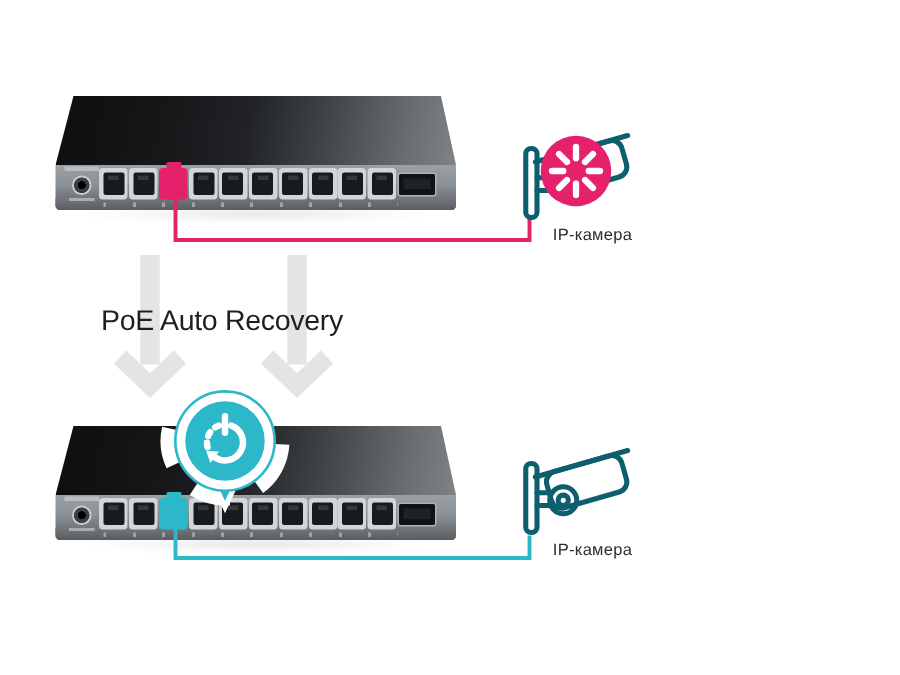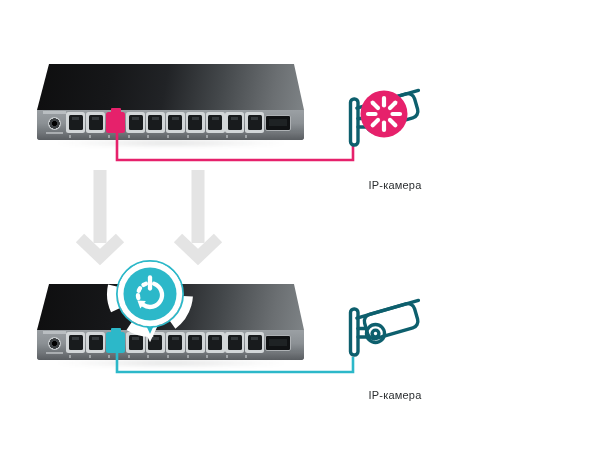--- a/index.html
+++ b/index.html
@@ -39,21 +39,21 @@
   .ar-shaft{stroke:var(--arrow-gray);stroke-width:13;fill:none;}
   .ar-head{stroke:var(--arrow-gray);stroke-width:12;fill:none;stroke-linejoin:miter;}
   .cable{fill:none;stroke-width:2.6;}
   .cable-pink{stroke:var(--pink);}
   .cable-teal{stroke:var(--teal);}
 
   
   .title{position:absolute;left:0;top:204px;width:296px;text-align:center;z-index:4;
     font-size:19px;font-weight:400;letter-spacing:-.2px;color:var(--text-primary);}
   .cam-label{position:absolute;left:340px;width:110px;text-align:center;z-index:4;
-    font-size:11px;color:var(--label-gray);letter-spacing:.2px;margin-top:28px;}
+    font-size:11px;color:var(--label-gray);letter-spacing:.2px;}
   .lbl-top{top:151px;}
   .lbl-bottom{top:361px;}
 
   
   .pinsvg{position:absolute;left:105px;top:246px;z-index:5;}
   .camsvg{position:absolute;z-index:5;}
   .cam-top{left:344px;top:78px;}
   .cam-bottom{left:344px;top:288px;}
   .cam-stroke{stroke:var(--camera-outline);}
   .fill-pink{fill:var(--pink);}
@@ -171,20 +171,21 @@
       <path class="ar-head" d="M80 238 L100 257 L120 238"></path>
     </g>
     <g transform="translate(98 0)">
       <path class="ar-shaft" d="M100 170 V243"></path>
       <path class="ar-head" d="M80 238 L100 257 L120 238"></path>
     </g>
     <path class="cable cable-pink" d="M117 130 V160 H353 V146"></path>
     <path class="cable cable-teal" d="M117 350 V372 H353 V357"></path>
   </svg>
 
+  <div class="title">PoE Auto Recovery</div>
 
   <svg class="pinsvg" width="90" height="100" viewBox="0 0 90 100">
     <circle cx="45" cy="48" r="38" fill="none" stroke="#ffffff" stroke-width="10" stroke-dasharray="25 21" transform="rotate(16 45 48)"></circle>
     <path class="fill-teal" d="M31 62 L45 92 L59 62 Z" stroke="#ffffff" stroke-width="3.5"></path>
     <circle class="stroke-teal" cx="45" cy="48" r="33" fill="none" stroke-width="2"></circle>
     <circle cx="45" cy="48" r="29" fill="none" stroke="#ffffff" stroke-width="6.5"></circle>
     <circle class="fill-teal" cx="45" cy="48" r="26.5"></circle>
     <g stroke="#ffffff" stroke-width="4.3" fill="none" stroke-linecap="round">
       <path d="M45 31.5 V42.5"></path>
       <path d="M49.1 37.7 A12 12 0 1 1 38.1 58.8"></path>

